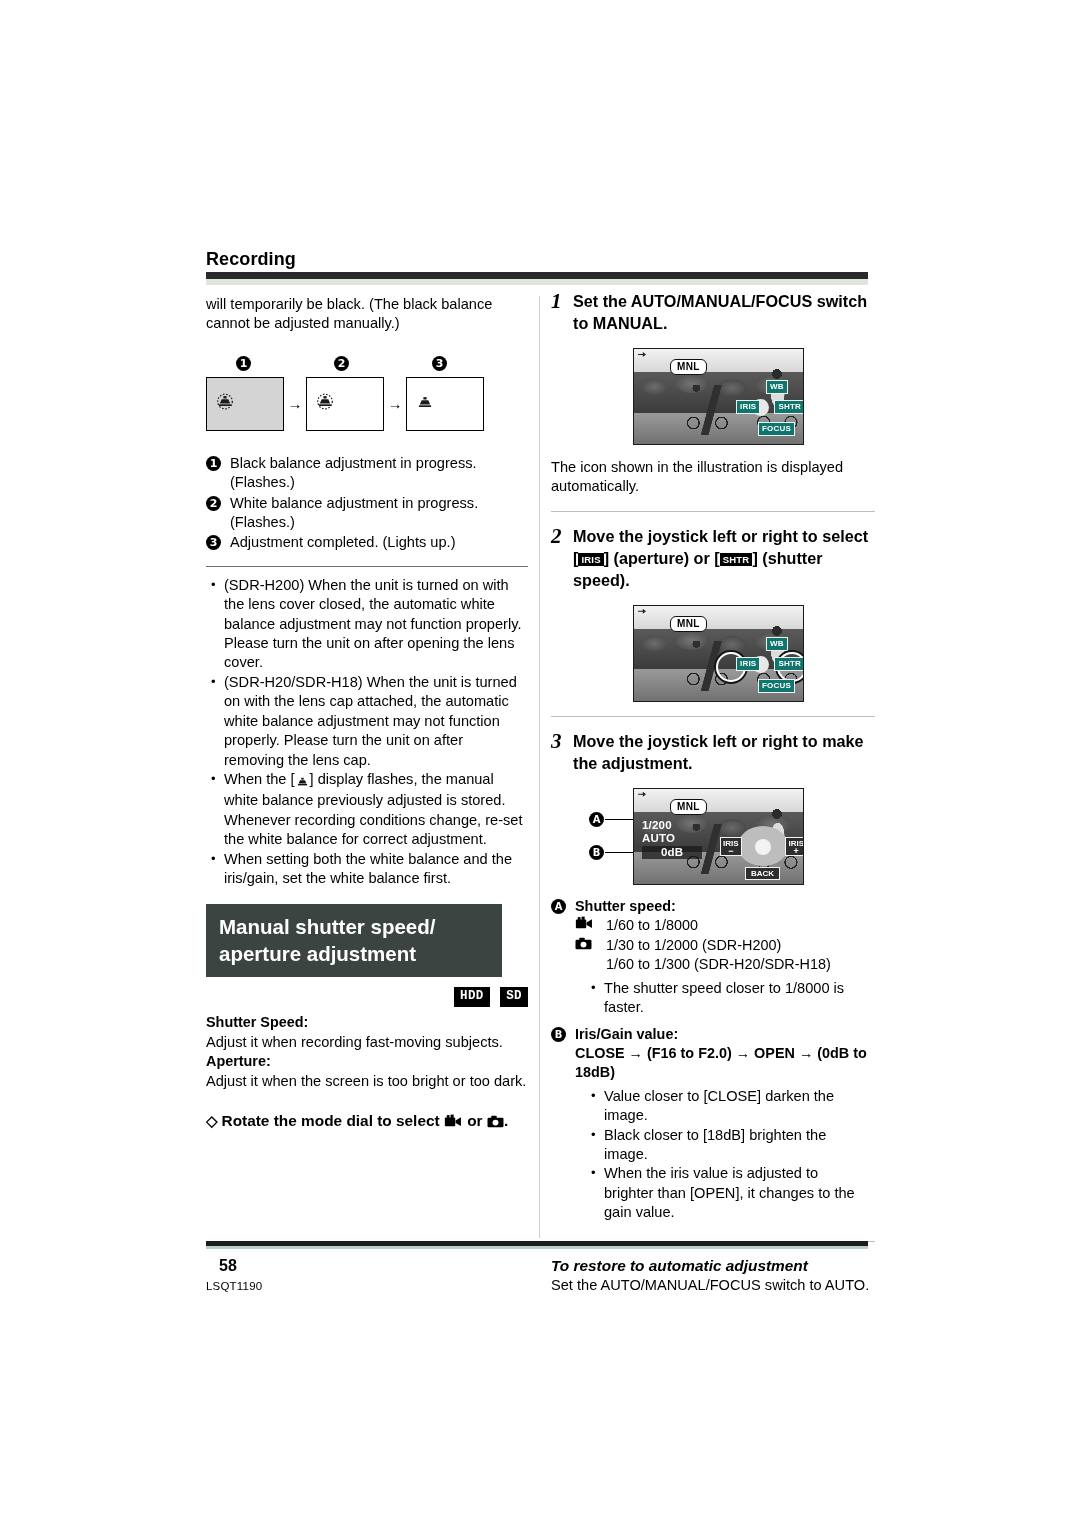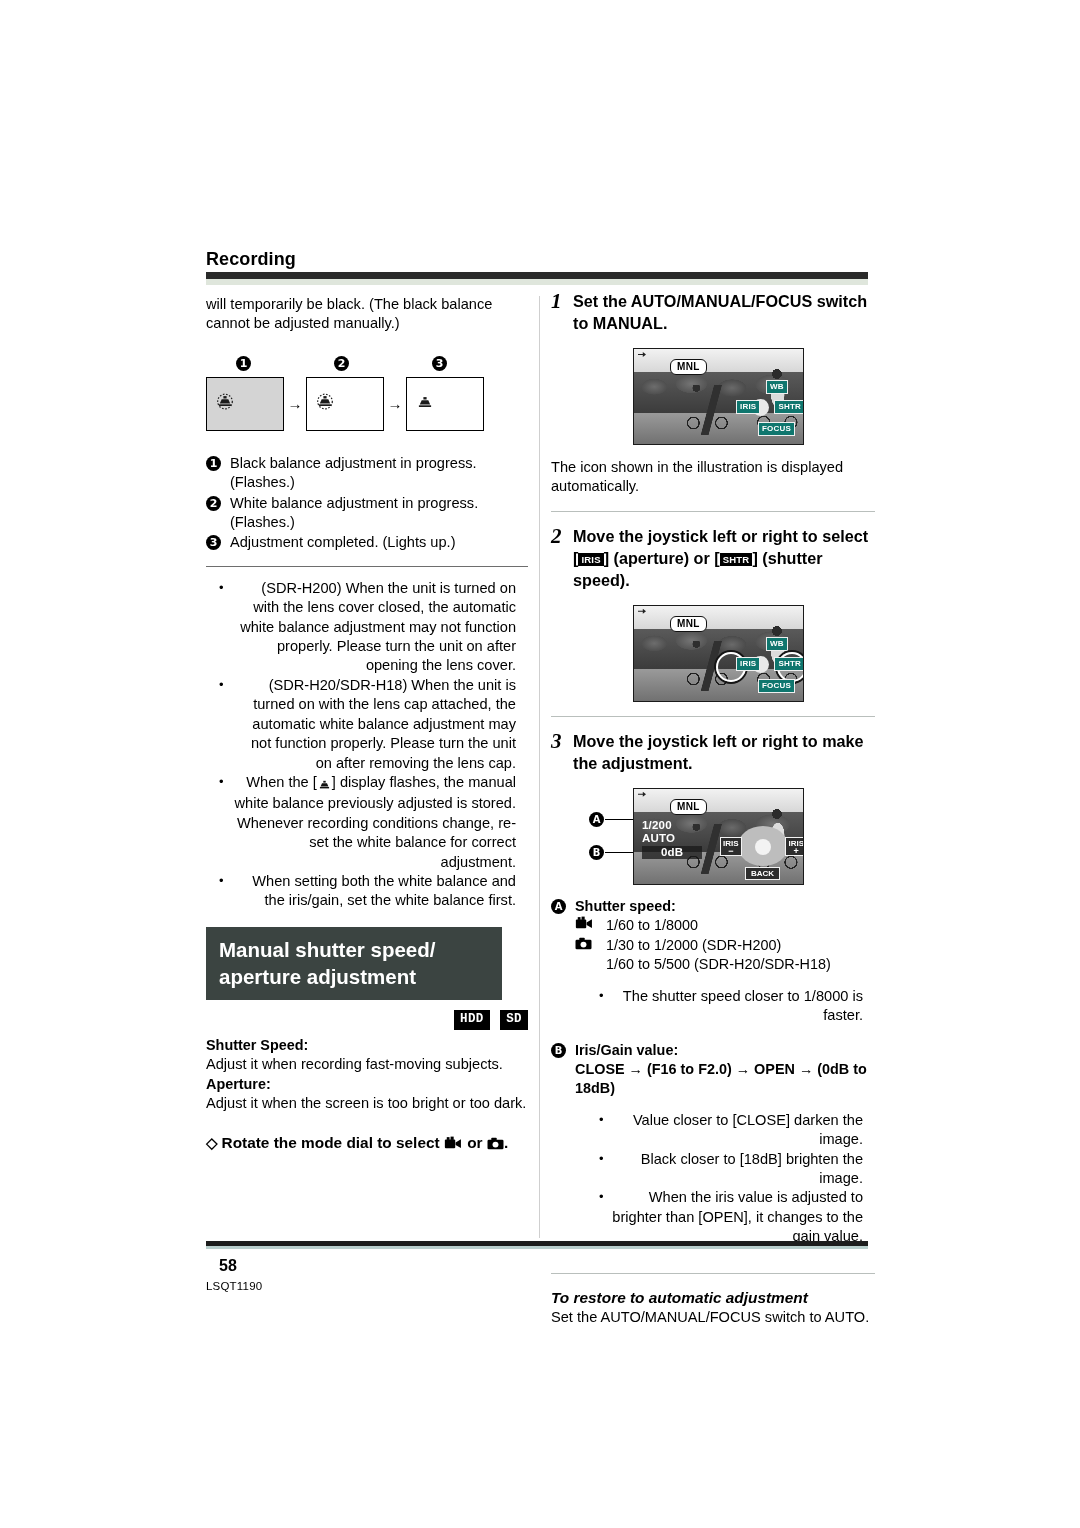--- a/index.html
+++ b/index.html
@@ -127,23 +127,22 @@
   }
   .hr-thin-r {
     border: 0;
     border-top: 1.4px solid #b9bfbc;
     margin: 14px 0 13px 0;
   }
 
   
   ul.blist {
     list-style: none;
-    margin: 12px;
+    margin: 4px;
     padding: 0;
-    text-align: right;
   }
   ul.blist > li {
     position: relative;
     padding-left: 14px;
     font-size: 14.6px;
     line-height: 19.4px;
     margin-bottom: 0px;
   }
   ul.blist > li:before {
     content: "\2022";
@@ -718,21 +717,21 @@
         <div class="ab-row">
           <span class="icn"><svg width="17" height="13" viewBox="0 0 20 15">
                 <g fill="#000">
                   <rect x="0.6" y="3" width="18.8" height="11.4" rx="1.6"></rect>
                   <rect x="5" y="0.6" width="6.5" height="3" rx="1"></rect>
                   <circle cx="10" cy="8.8" r="3.5" fill="#fff"></circle>
                 </g>
               </svg></span>
           <span class="val">1/30 to 1/2000 (SDR-H200)</span>
         </div>
-        <div class="indent-1">1/60 to 5/500 (SDR-H20/SDR-H18)</div>
+        <div class="indent-1">1/60 to 1/300 (SDR-H20/SDR-H18)</div>
         <ul class="blist" style="padding-left:11px">
           <li>The shutter speed closer to 1/8000 is faster.</li>
         </ul>
       </div>
     </div>
 
     <div class="ab-item">
       <span class="ab-mark">B</span>
       <div class="ab-body">
         <div class="h">Iris/Gain value:</div>

